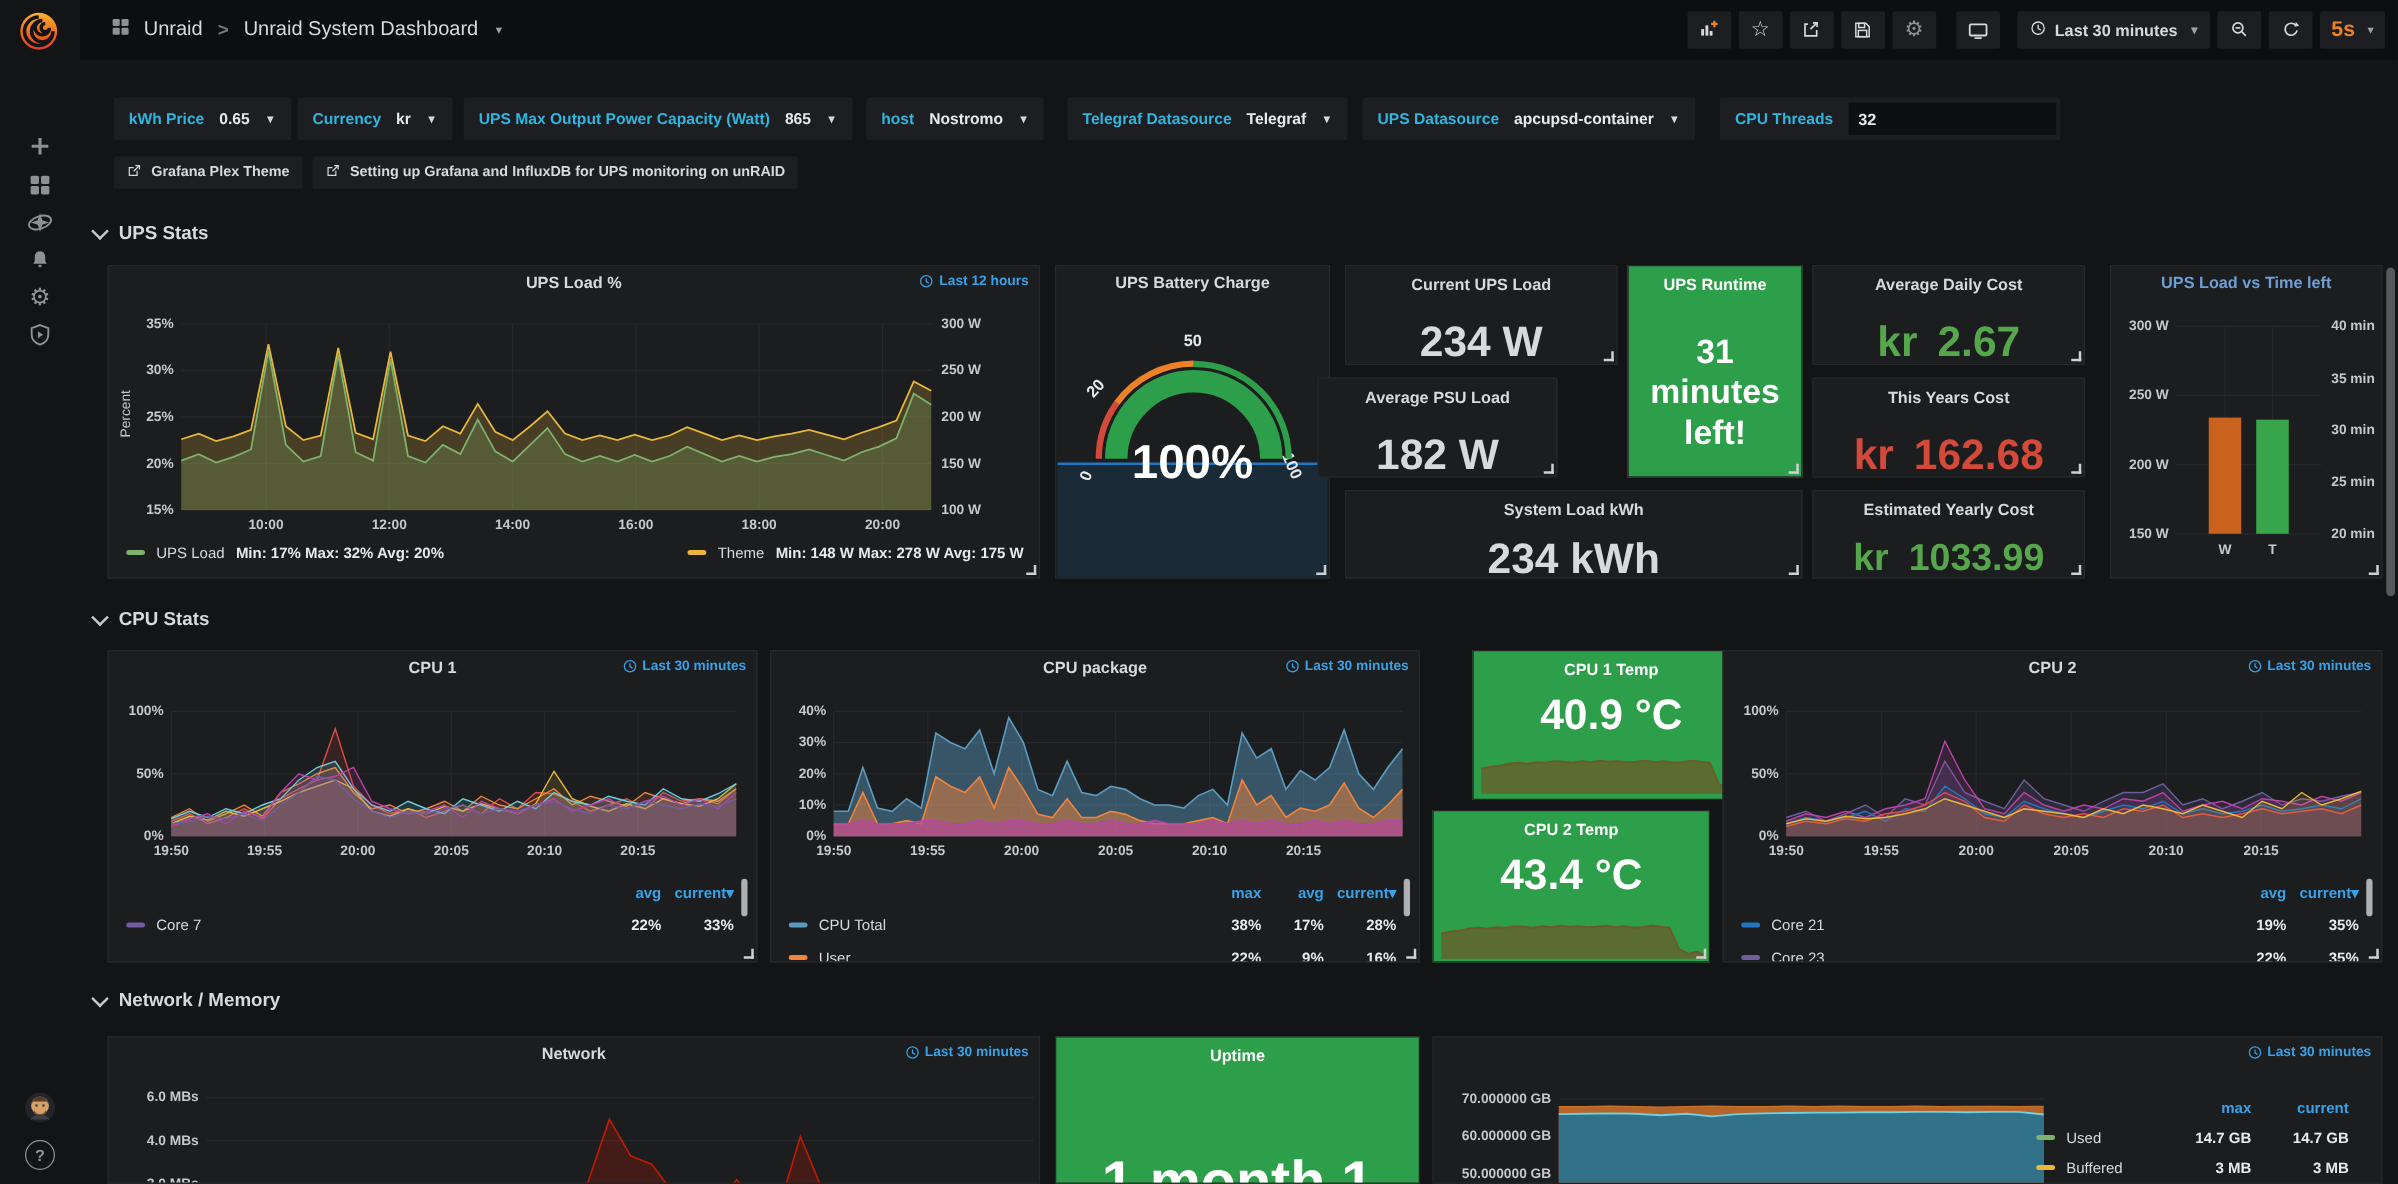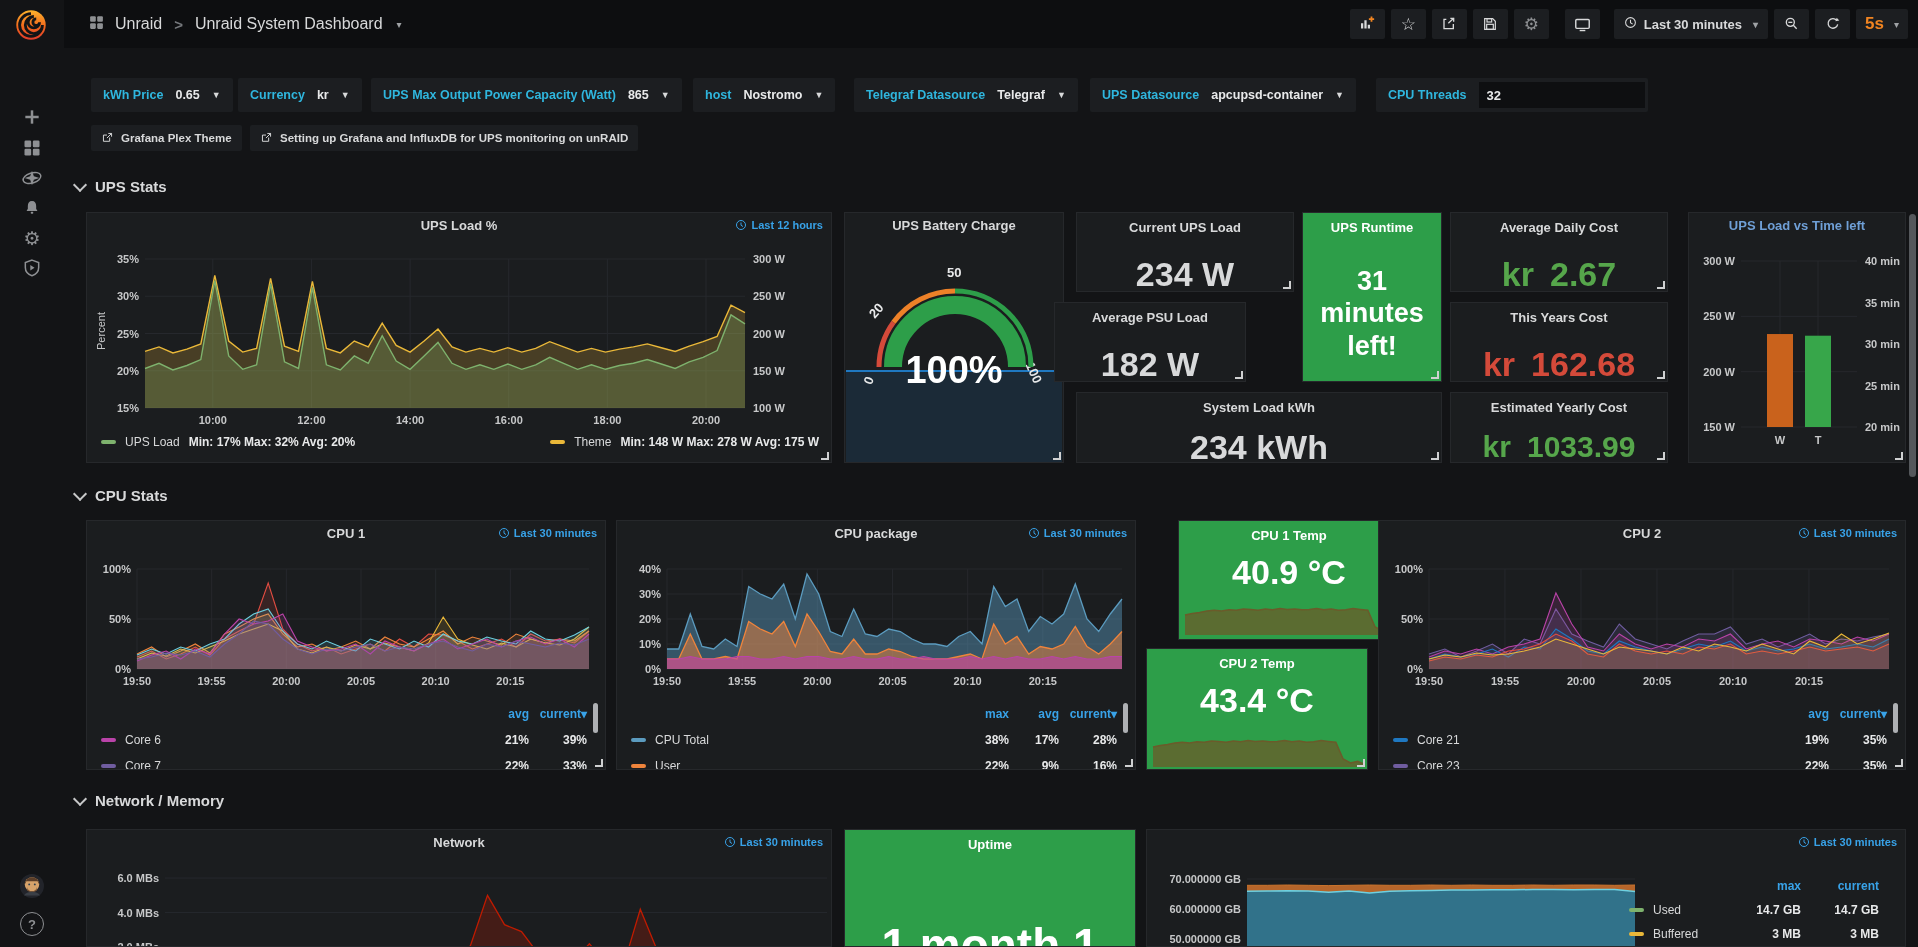--- a/index.html
+++ b/index.html
@@ -501,26 +501,20 @@
         <path d="M0.0 90.0L14.6 88.0L29.2 84.0L43.7 86.0L58.3 82.0L72.9 88.0L87.5 75.0L102.1 65.0L116.6 52.0L131.2 55.0L145.8 70.0L160.4 80.0L175.0 85.0L189.5 80.0L204.1 82.0L218.7 78.0L233.3 75.0L247.9 82.0L262.5 78.0L277.0 80.0L291.6 75.0L306.2 72.0L320.8 78.0L335.4 82.0L349.9 75.0L364.5 78.0L379.1 72.0L393.7 75.0L408.3 78.0L422.8 74.0L437.4 76.0L452.0 70.0" fill="none" stroke="#705da0" stroke-width="1.1"></path>
       </svg>
     </div>
   <div class="legend" style="left:14px;right:18px;top:180px">
     <div class="lrow lhead">
         <span class="lname"></span>
         <span class="lc">avg</span>
         <span class="lc">current▾</span>
       </div>
     <div class="lrow">
-        <span class="lmark" style="background: rgb(186, 67, 169);"></span>
-        <span class="lname">Core 6</span>
-        <span class="lc">21%</span>
-        <span class="lc">39%</span>
-      </div>
-    <div class="lrow">
         <span class="lmark" style="background: rgb(112, 93, 160);"></span>
         <span class="lname">Core 7</span>
         <span class="lc">22%</span>
         <span class="lc">33%</span>
       </div>
   </div>
   <div class="lscroll" style="right:7px;top:182px;height:30px"></div>
   <span class="corner"></span>
 <div class="tick r" style="left: 4px; top: 41px; width: 40px;">100%</div>
     <div class="tick r" style="left: 4px; top: 91px; width: 40px;">50%</div>

